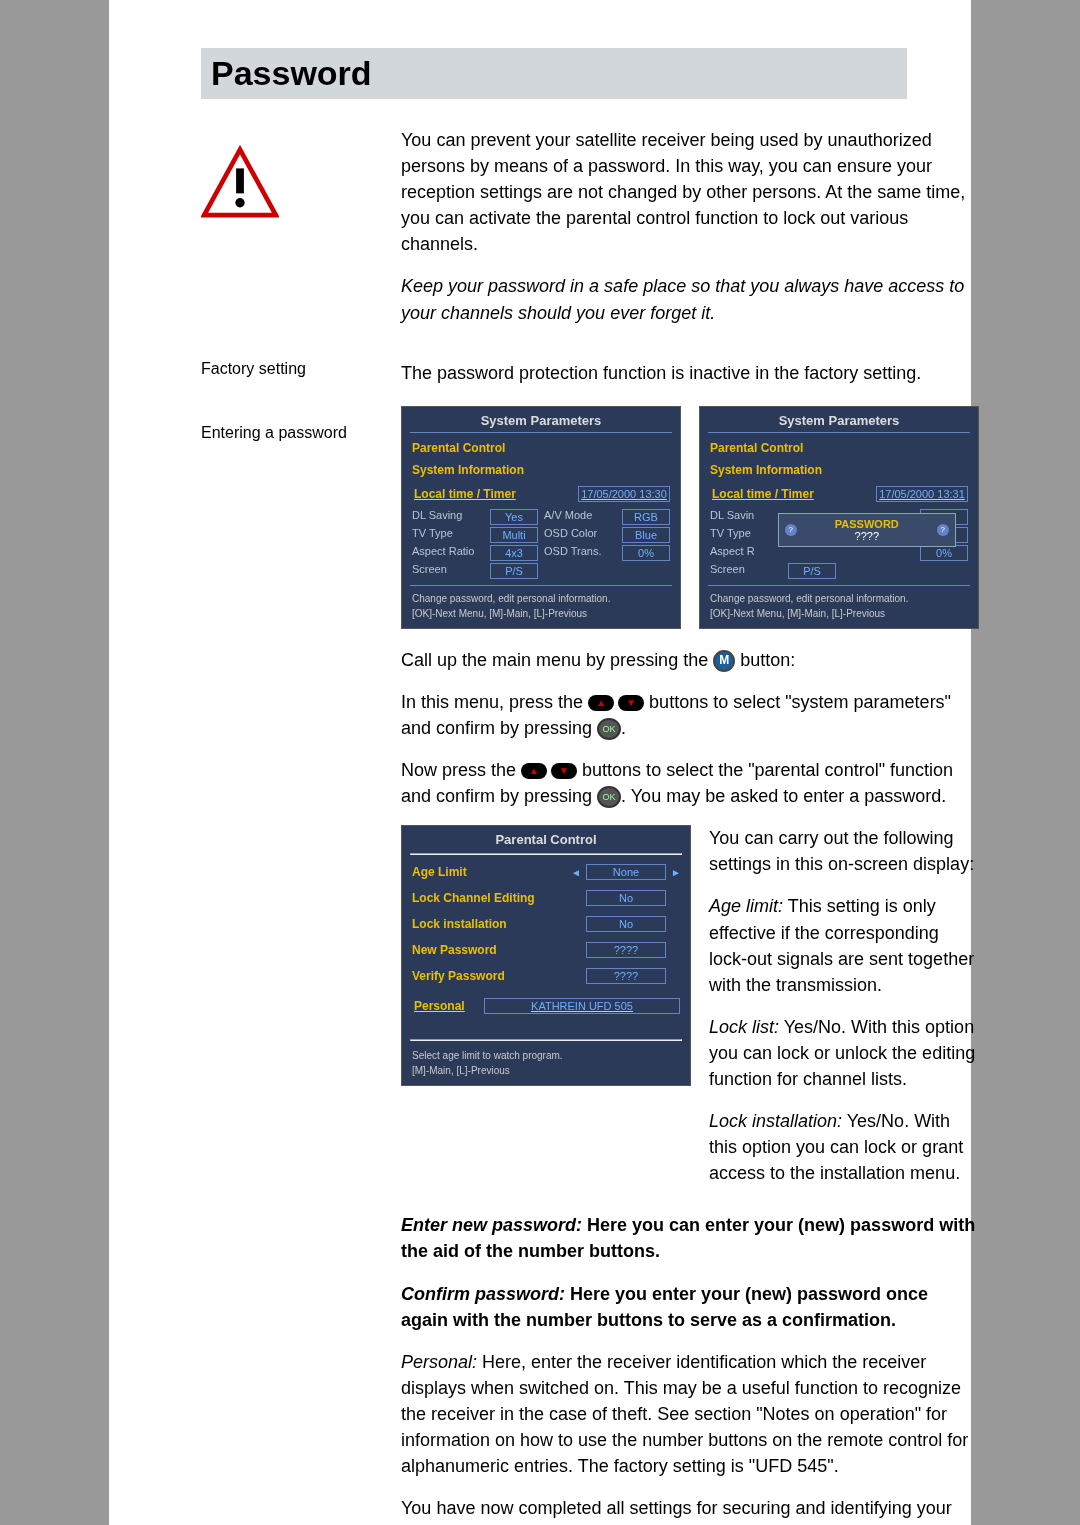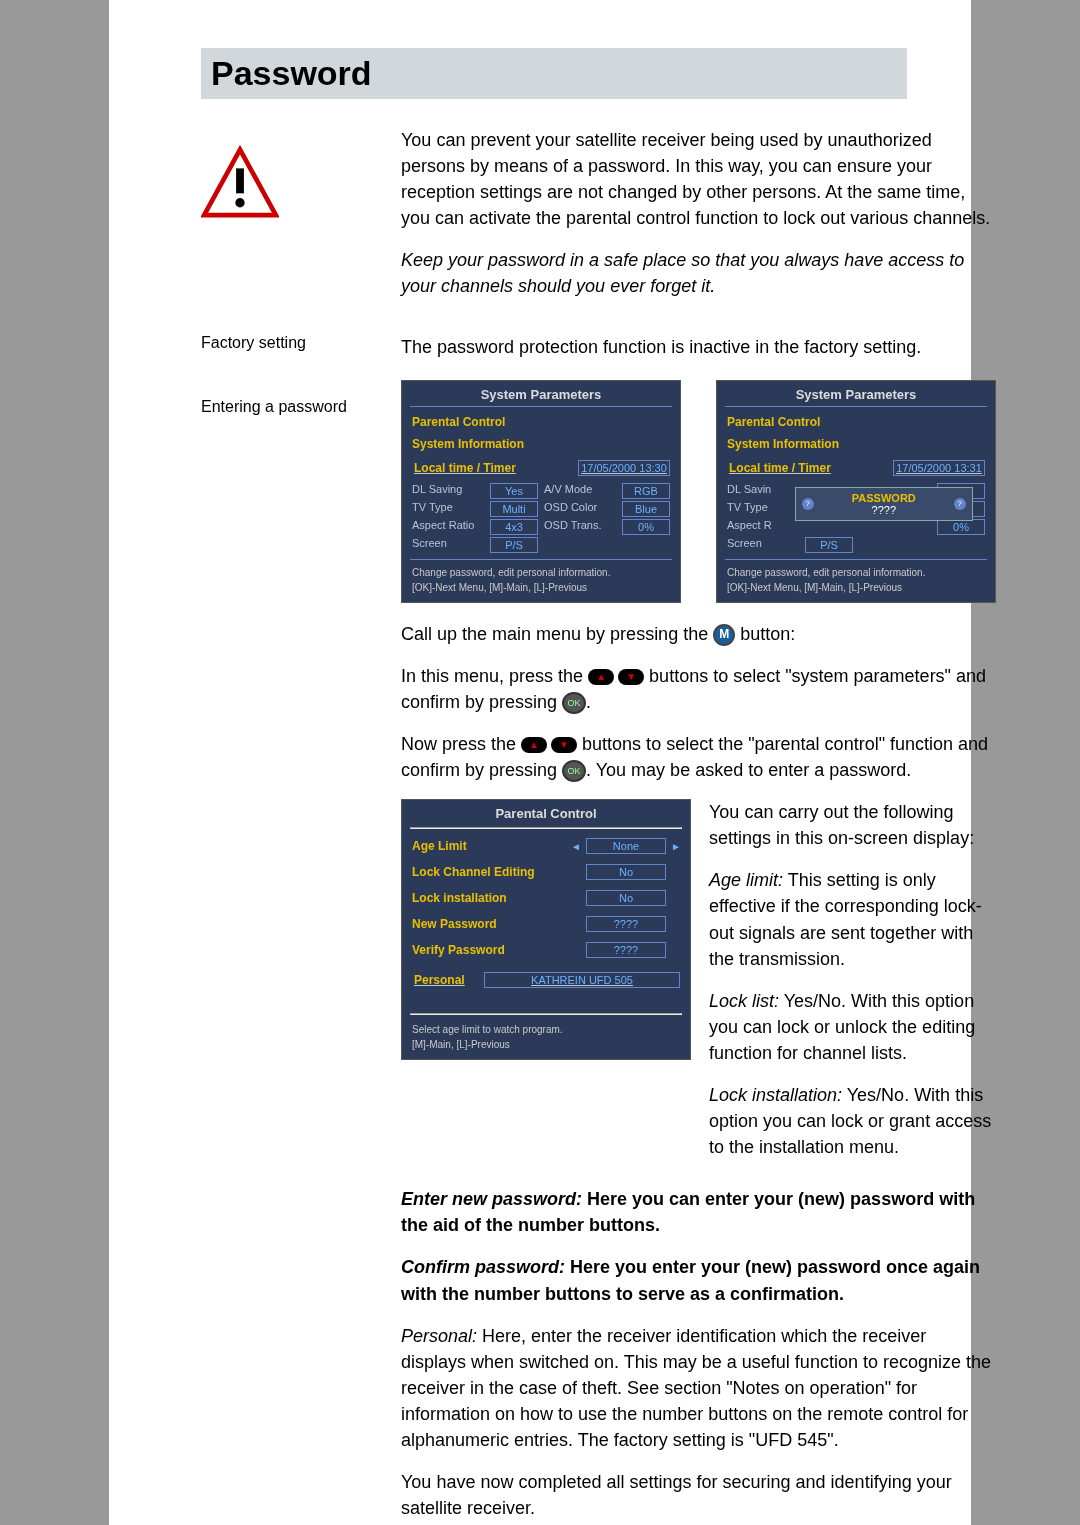--- a/index.html
+++ b/index.html
@@ -8,21 +8,21 @@
   .title-bar { background: #d2d7dc; padding: 6px 10px; margin-bottom: 28px; }
   .title-bar h1 { margin: 0; font-size: 34px; font-weight: bold; }
   .content { display: grid; grid-template-columns: 190px 1fr; column-gap: 10px; }
   .left-col { }
   .right-col { }
   .warn-icon { width: 78px; height: 78px; margin: 18px 0 0 0; }
   .warn-icon svg { width: 100%; height: 100%; }
   .sub-head { font-size: 16px; margin-top: 18px; }
   p { font-size: 18px; line-height: 1.45; margin: 0 0 16px 0; }
   .italic { font-style: italic; }
-  .two-screens { display: flex; gap: 35px; margin: 4px 0 18px 0; }
+  .two-screens { display: flex; gap: 18px; margin: 4px 0 18px 0; }
   .osd { flex: 1; background: #2c3a5a; color: #c9c9c9; font-family: Arial, sans-serif; font-size: 12px; padding: 6px 8px 8px 8px; border: 1px solid #555; }
   .osd-title { text-align: center; color: #dcdcdc; font-weight: bold; margin-bottom: 4px; font-size: 13px; }
   .osd-yellow { color: #e8c000; font-weight: bold; font-size: 12px; padding: 4px 2px; }
   .osd-row { display: flex; align-items: center; padding: 2px 2px; text-decoration: underline; }
   .osd-grid { display: grid; grid-template-columns: 72px 48px 72px 48px; gap: 2px 6px; padding: 2px; }
   .osd-lbl { color: #b5c6d6; font-size: 11px; }
   .osd-val { border: 1px solid #6384c8; color: #6cb0ff; font-size: 11px; text-align: center; padding: 1px 2px; }
   .osd hr { border: none; border-top: 1px solid #6384c8; margin: 4px 0; }
   .osd-foot { font-size: 10px; color: #c9c9c9; padding: 2px 2px 0 2px; line-height: 1.3; }
   .pw-overlay { position: absolute; left: 28%; right: 8%; top: 48%; background: #3a4a6a; border: 1px solid #8aa; padding: 4px 6px; font-size: 11px; color: #e8c000; display: flex; align-items: center; justify-content: space-between; gap: 4px; }

